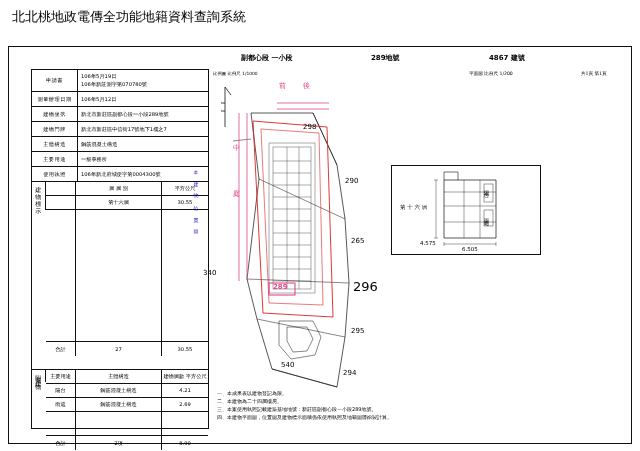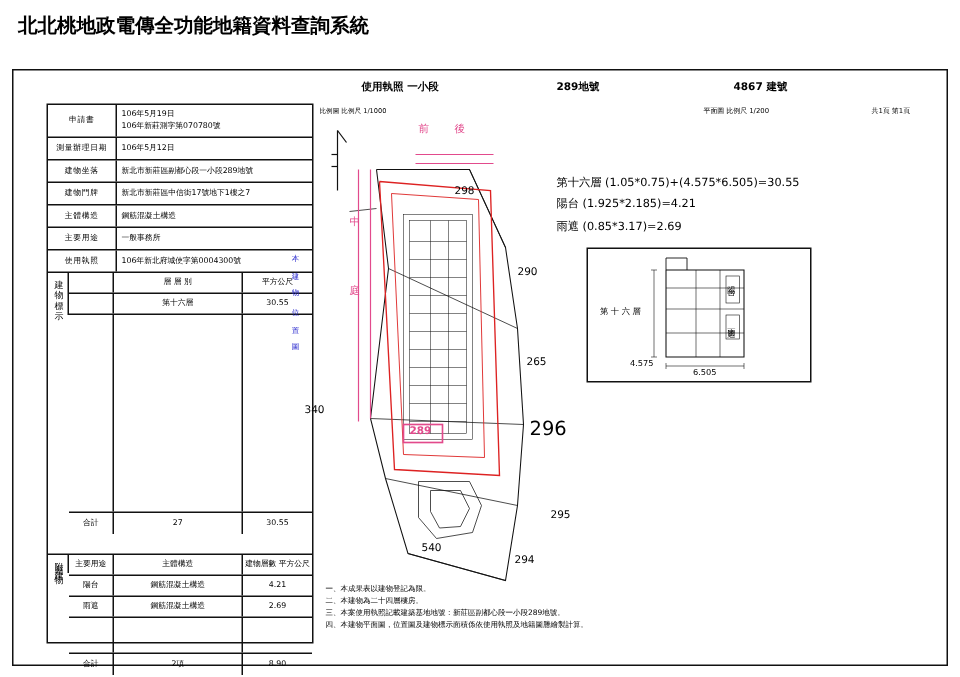--- a/index.html
+++ b/index.html
@@ -10,21 +10,21 @@
     font-family:"DejaVu Sans", sans-serif;
     color:#000;
     position:relative;
     overflow:hidden;
   }
   .page-header {
     position:absolute; left:0; top:0; width:640px; height:48px;
   }
   .sys-title {
     position:absolute; left:12px; top:8px;
-    font-size:13px; font-weight:bold; letter-spacing:0px;
+    font-size:13px; font-weight:normal; letter-spacing:0px;
   }
   .doc-title {
     position:absolute; left:14px; top:28px;
     font-size:10.5px;
   }
   .query-date {
     position:absolute; right:8px; top:10px;
     font-size:8px;
   }
 
@@ -112,21 +112,21 @@
 </head>
 <body>
 
 <div class="page-header">
   <div class="sys-title">北北桃地政電傳全功能地籍資料查詢系統</div>
 </div>
 
 <div class="frame">
 
 
-  <div class="maphdr" style="left:232px;top:6px;">使用執照 一小段</div>
+  <div class="maphdr" style="left:232px;top:6px;">副都心段 一小段</div>
   <div class="maphdr" style="left:362px;top:6px;">289地號</div>
   <div class="maphdr" style="left:480px;top:6px;">4867 建號</div>
   <div style="position:absolute;left:460px;top:24px;font-size:4.6px;">平面圖 比例尺   1/200</div>
   <div style="position:absolute;left:572px;top:24px;font-size:4.6px;">共1頁 第1頁</div>
   <div style="position:absolute;left:204px;top:24px;font-size:4.4px;">比例圖 比例尺 1/1000</div>
 
   <div class="ltab">
 
     <div class="row r-h">
       <div class="lbl">申請書</div>
@@ -286,33 +286,28 @@
     <div class="pinknum" style="position:absolute;left:86px;top:12px;">後</div>
     <div class="pinknum" style="position:absolute;left:16px;top:74px;">中</div>
     <div class="pinknum" style="position:absolute;left:16px;top:120px;">庭</div>
 
     <div style="position:absolute;left:56px;top:214px;font-size:7px;color:#e24a8c;font-weight:bold;">289</div>
 
     <div style="position:absolute;left:86px;top:54px;font-size:7px;">298</div>
     <div style="position:absolute;left:128px;top:108px;font-size:7px;">290</div>
     <div style="position:absolute;left:134px;top:168px;font-size:7px;">265</div>
     <div style="position:absolute;left:136px;top:210px;font-size:13px;">296</div>
-    <div style="position:absolute;left:134px;top:270px;font-size:7px;margin-left:16px;">295</div>
+    <div style="position:absolute;left:134px;top:258px;font-size:7px;">295</div>
     <div style="position:absolute;left:126px;top:300px;font-size:7px;">294</div>
     <div style="position:absolute;left:64px;top:292px;font-size:7px;">540</div>
     <div style="position:absolute;left:-14px;top:200px;font-size:7px;">340</div>
 
     <div class="vert" style="position:absolute;left:-24px;top:96px;font-size:5px;letter-spacing:3px;color:#2222cc;">本 建 物 位 置 圖</div>
   </div>
 
-  <div class="calc" style="left:362px;top:68px;">
-    <div>第十六層 (1.05*0.75)+(4.575*6.505)=30.55</div>
-    <div>陽台 (1.925*2.185)=4.21</div>
-    <div>雨遮 (0.85*3.17)=2.69</div>
-  </div>
 
   <div class="floorbox">
     <svg width="148" height="88" viewBox="0 0 148 88">
 
       <polyline points="52,14 104,14 104,72 52,72 52,14" fill="none" stroke="#111" stroke-width="0.7"></polyline>
       <polyline points="52,14 52,6 66,6 66,14" fill="none" stroke="#111" stroke-width="0.6"></polyline>
 
       <g stroke="#111" stroke-width="0.4" fill="none">
         <line x1="52" y1="26" x2="104" y2="26"></line>
         <line x1="52" y1="40" x2="104" y2="40"></line>

